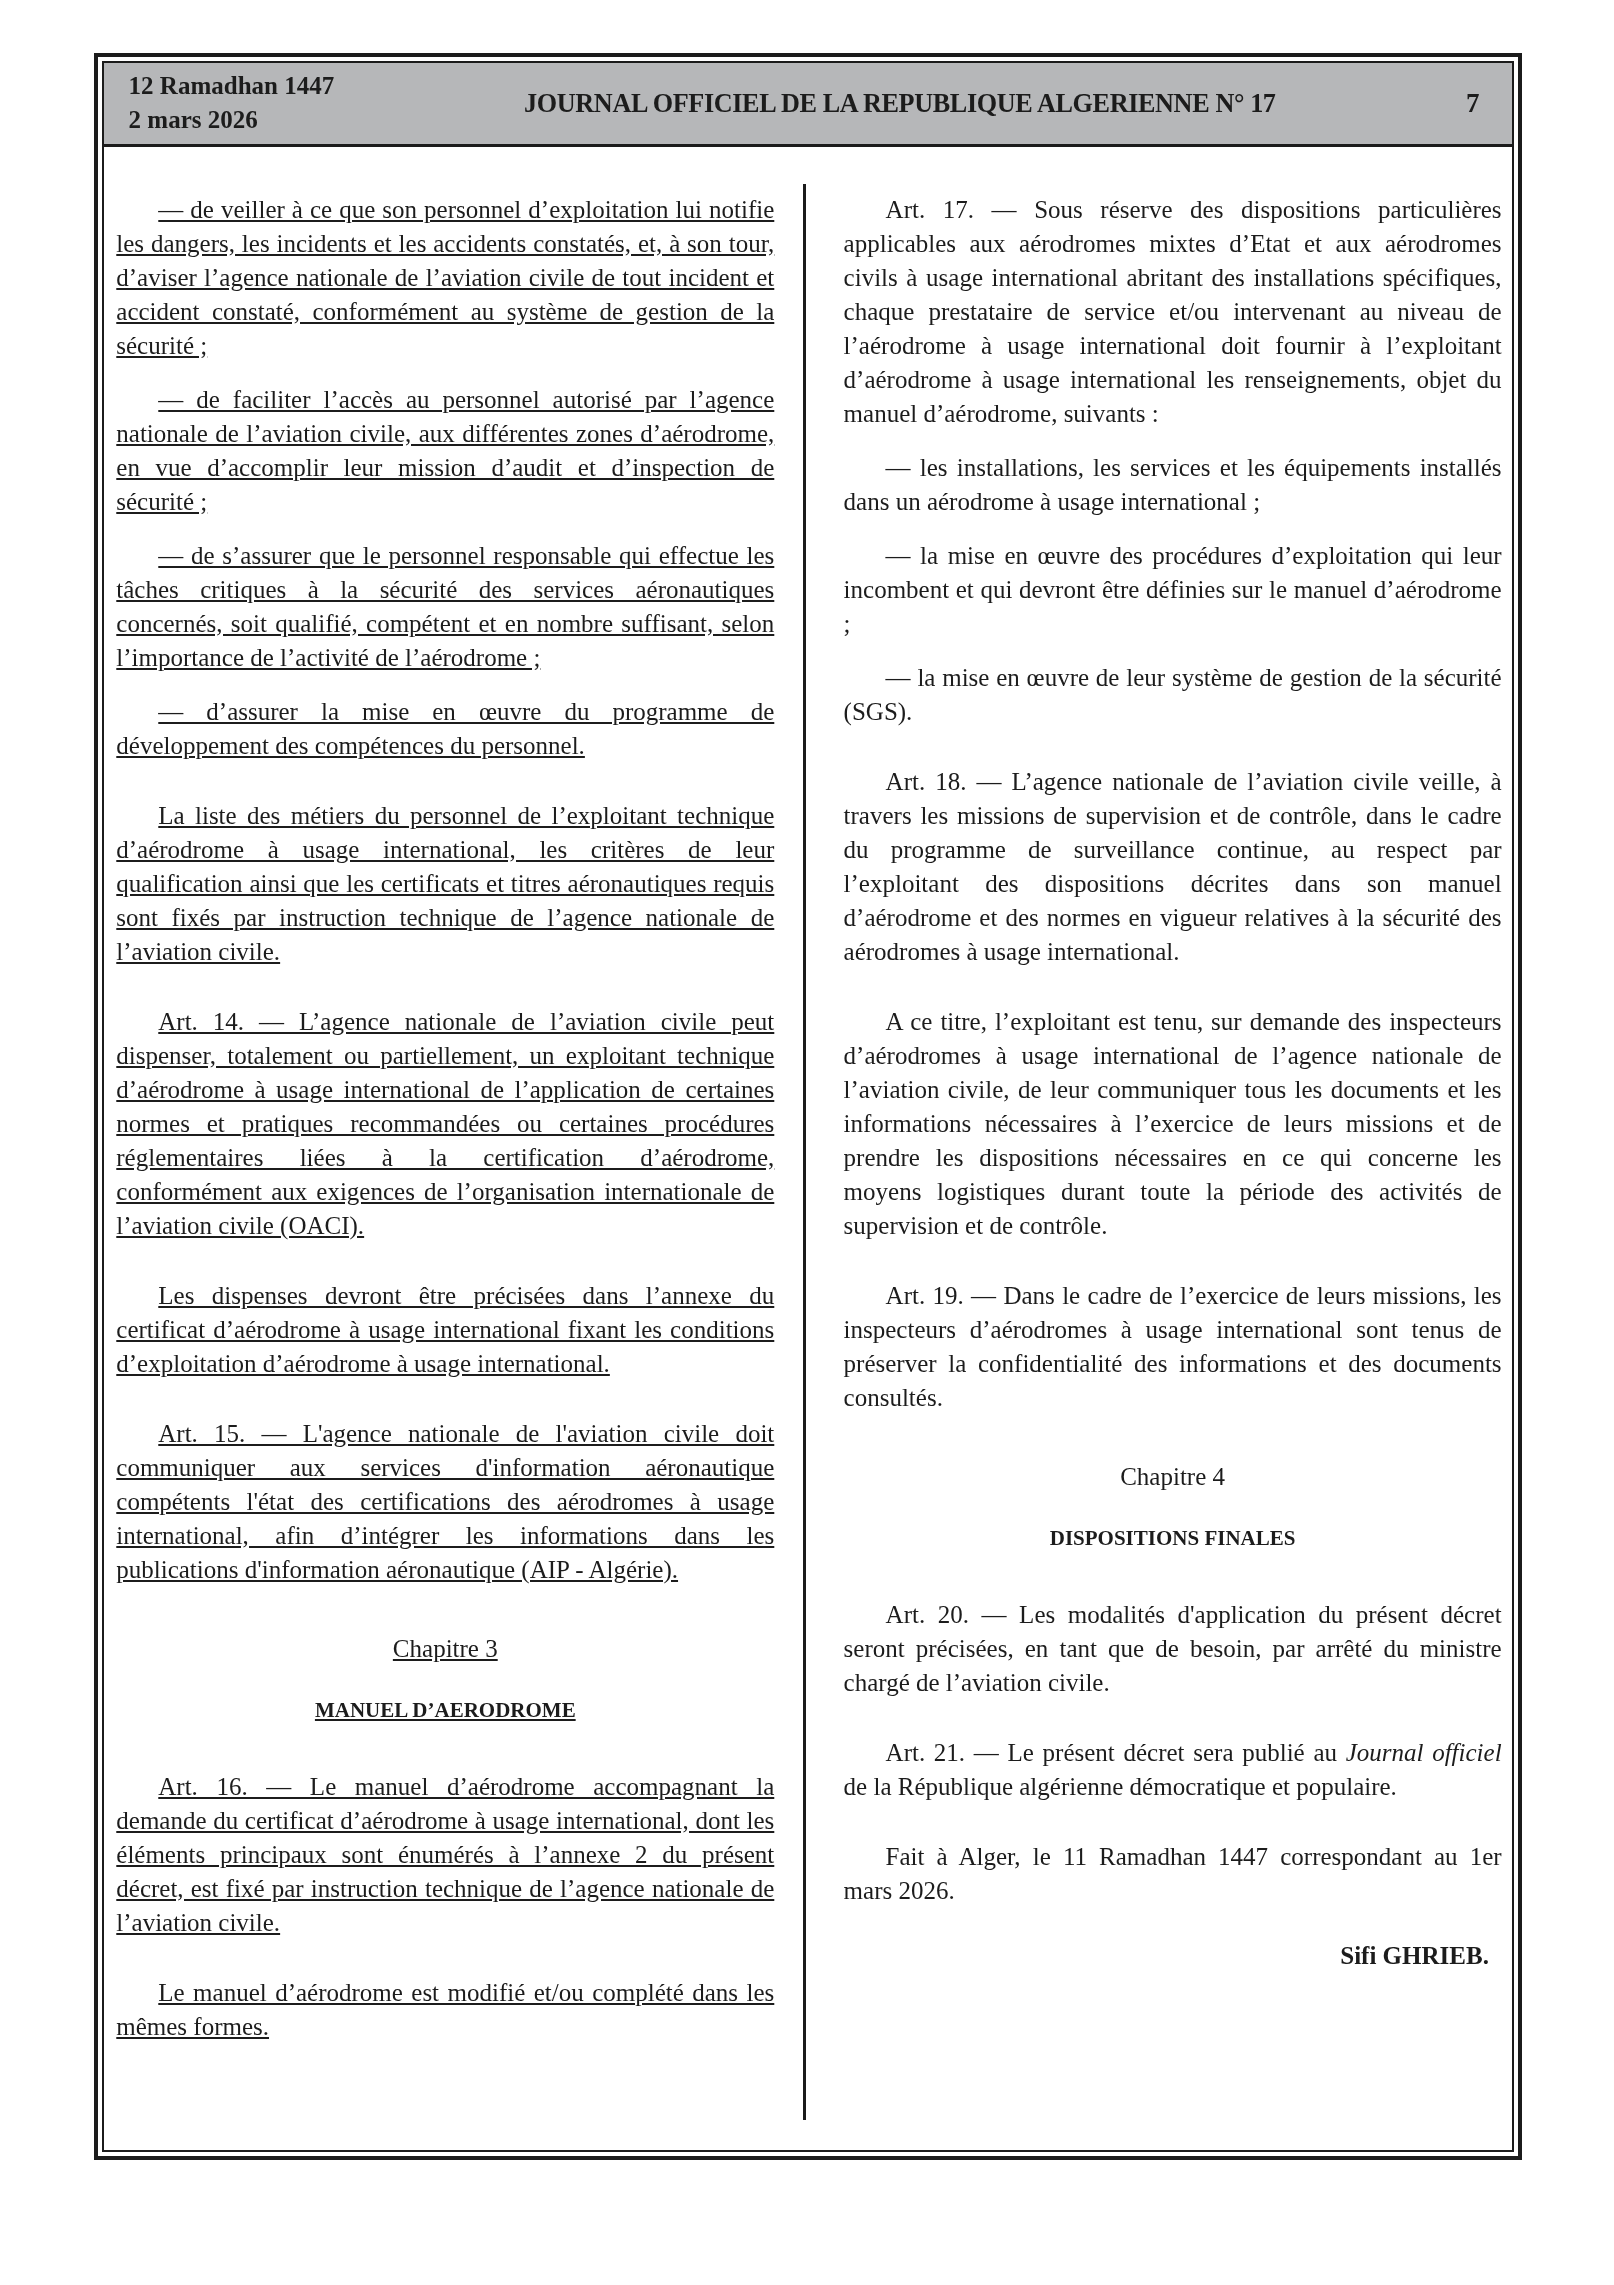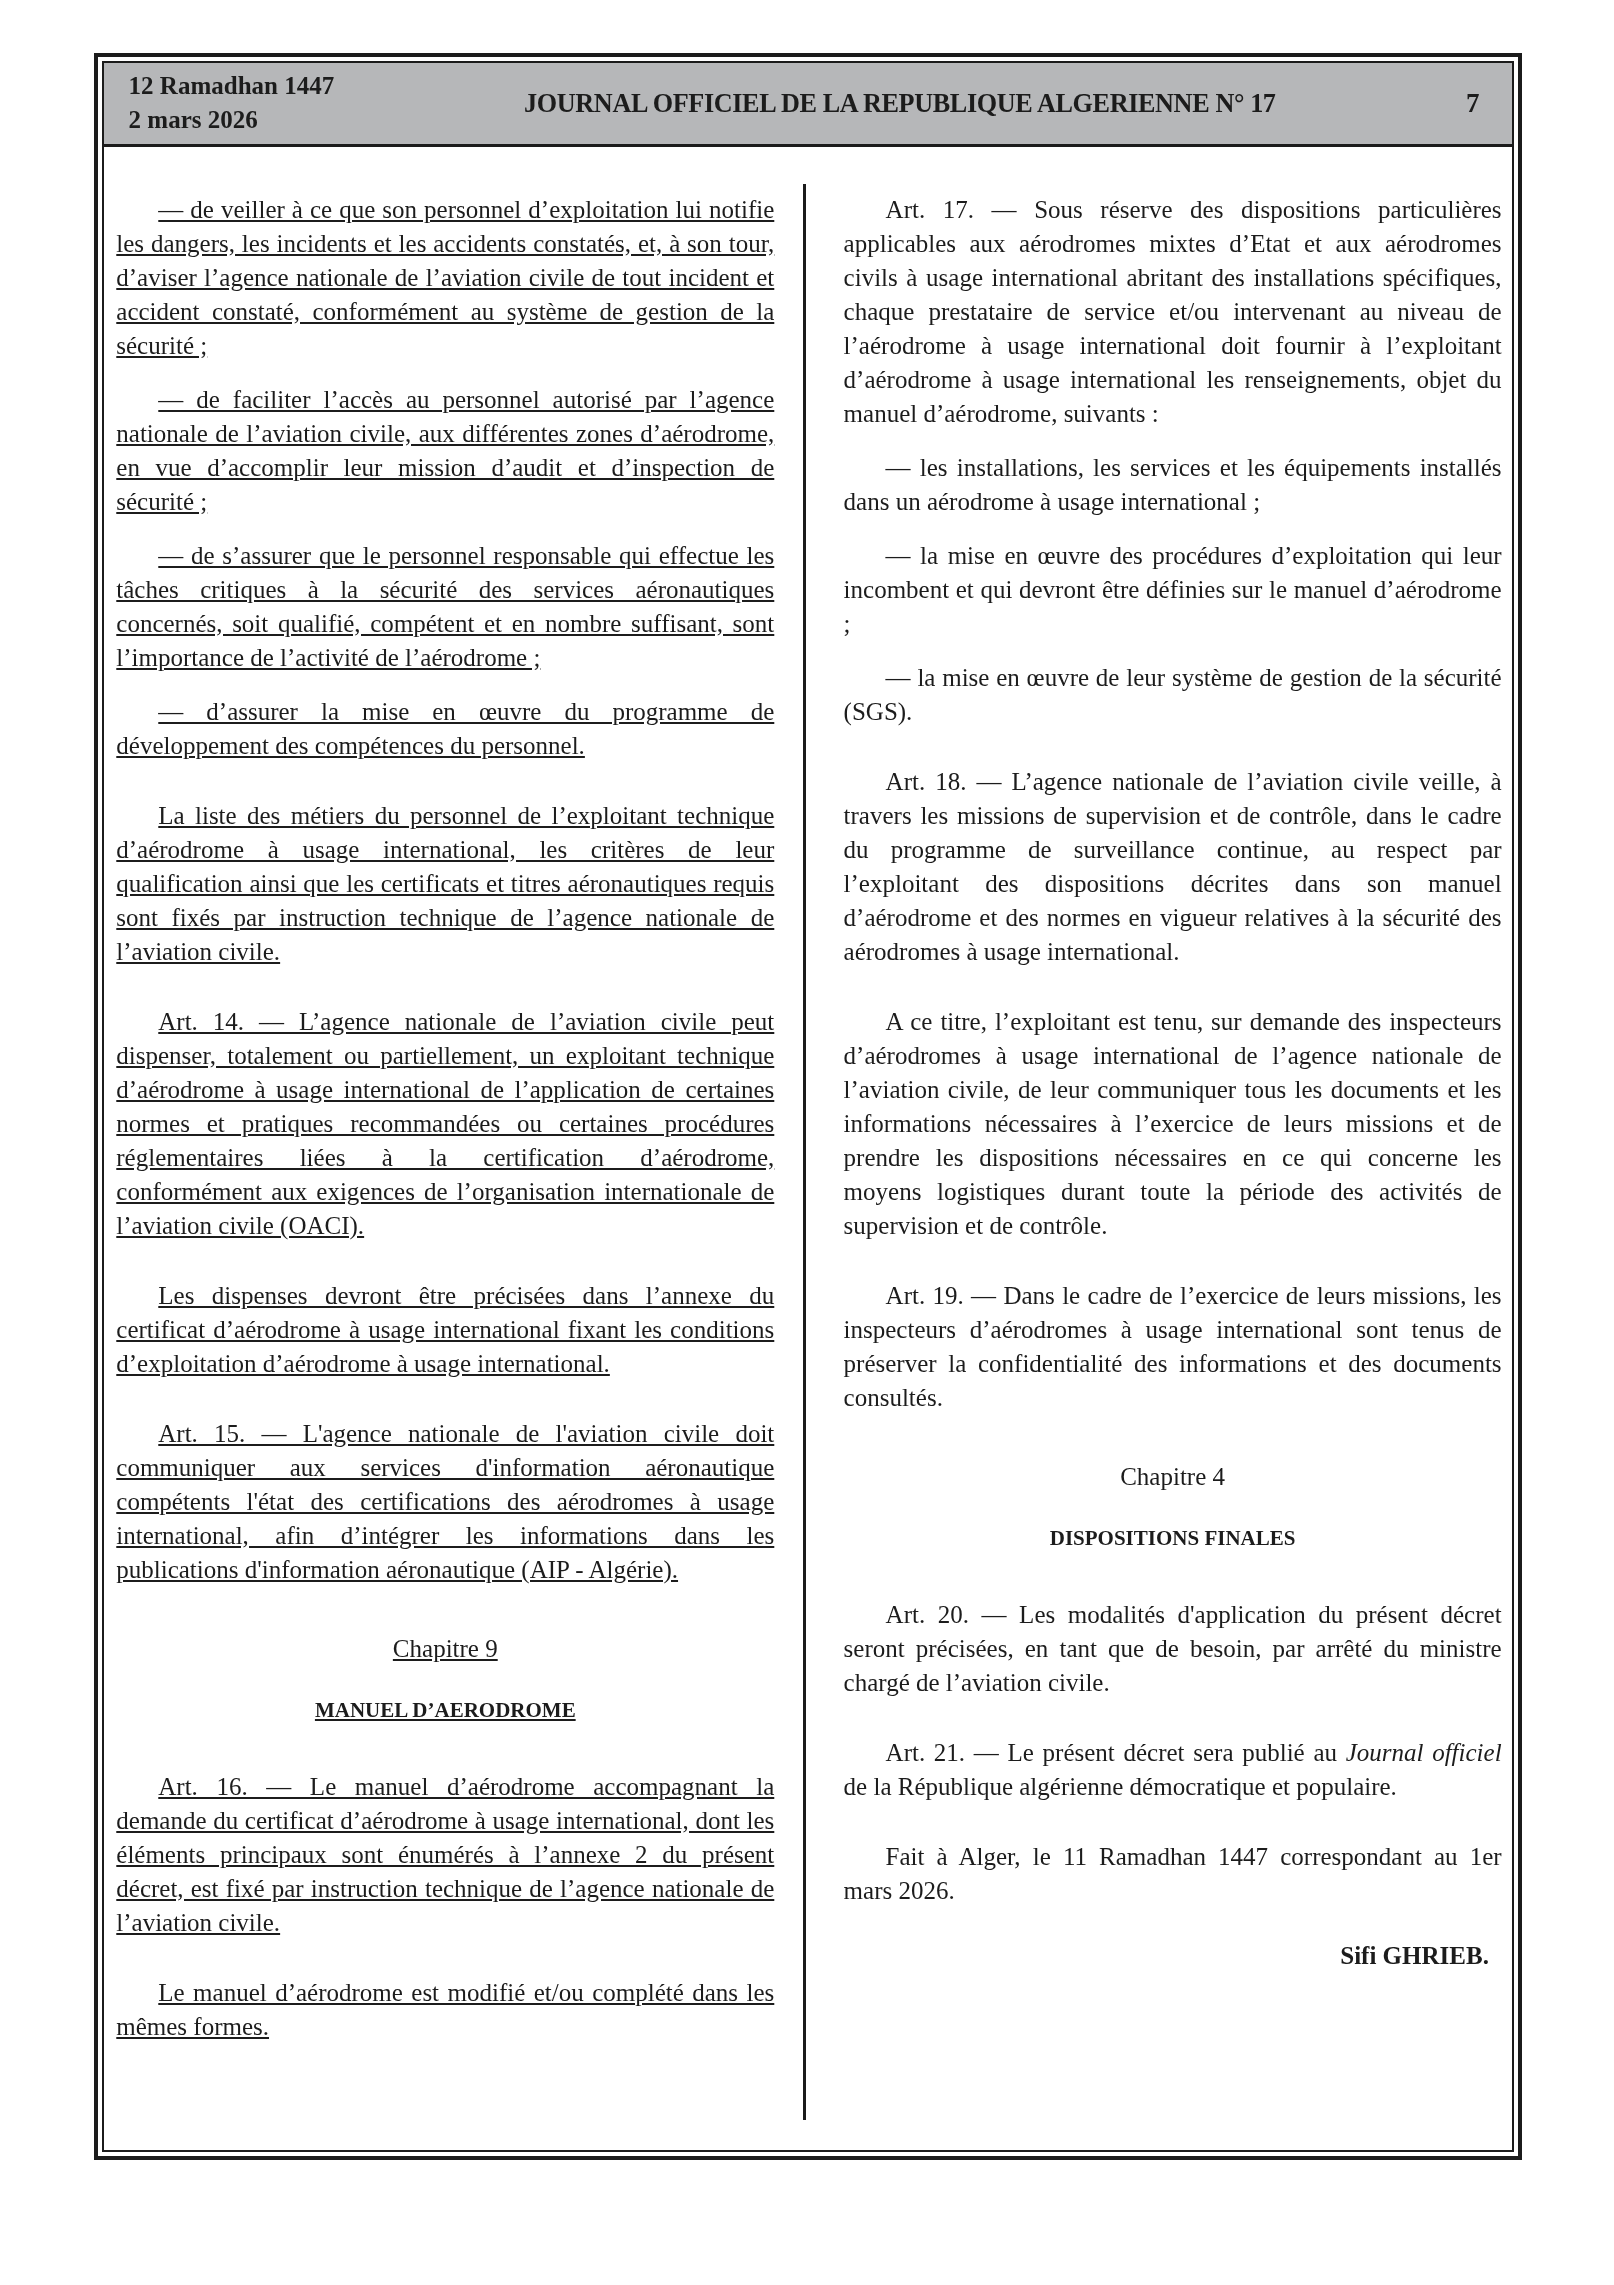--- a/index.html
+++ b/index.html
@@ -120,27 +120,27 @@
       </div>
       <div class="m-title">JOURNAL OFFICIEL DE LA REPUBLIQUE ALGERIENNE N° 17</div>
       <div class="pageno">7</div>
     </div>
 
     <div class="divider"></div>
 
     <div class="col col-left" id="col-left">
         <div class="para dash"><span>— de veiller à ce que son personnel d’exploitation lui notifie les dangers, les incidents et les accidents constatés, et, à son tour, d’aviser l’agence nationale de l’aviation civile de tout incident et accident constaté, conformément au système de gestion de la sécurité ;</span></div>
         <div class="para dash"><span>— de faciliter l’accès au personnel autorisé par l’agence nationale de l’aviation civile, aux différentes zones d’aérodrome, en vue d’accomplir leur mission d’audit et d’inspection de sécurité ;</span></div>
-        <div class="para dash"><span>— de s’assurer que le personnel responsable qui effectue les tâches critiques à la sécurité des services aéronautiques concernés, soit qualifié, compétent et en nombre suffisant, sont l’importance de l’activité de l’aérodrome ;</span></div>
+        <div class="para dash"><span>— de s’assurer que le personnel responsable qui effectue les tâches critiques à la sécurité des services aéronautiques concernés, soit qualifié, compétent et en nombre suffisant, selon l’importance de l’activité de l’aérodrome ;</span></div>
         <div class="para dash"><span>— d’assurer la mise en œuvre du programme de développement des compétences du personnel.</span></div>
         <div class="para"><span>La liste des métiers du personnel de l’exploitant technique d’aérodrome à usage international, les critères de leur qualification ainsi que les certificats et titres aéronautiques requis sont fixés par instruction technique de l’agence nationale de l’aviation civile.</span></div>
         <div class="para art"><span>Art. 14. — L’agence nationale de l’aviation civile peut dispenser, totalement ou partiellement, un exploitant technique d’aérodrome à usage international de l’application de certaines normes et pratiques recommandées ou certaines procédures réglementaires liées à la certification d’aérodrome, conformément aux exigences de l’organisation internationale de l’aviation civile (OACI).</span></div>
         <div class="para"><span>Les dispenses devront être précisées dans l’annexe du certificat d’aérodrome à usage international fixant les conditions d’exploitation d’aérodrome à usage international.</span></div>
         <div class="para art"><span>Art. 15. — L'agence nationale de l'aviation civile doit communiquer aux services d'information aéronautique compétents l'état des certifications des aérodromes à usage international, afin d’intégrer les informations dans les publications d'information aéronautique (AIP - Algérie).</span></div>
-        <div class="chapitre"><span>Chapitre 9</span></div>
+        <div class="chapitre"><span>Chapitre 3</span></div>
         <div class="sec-title"><span>MANUEL D’AERODROME</span></div>
         <div class="para art"><span>Art. 16. — Le manuel d’aérodrome accompagnant la demande du certificat d’aérodrome à usage international, dont les éléments principaux sont énumérés à l’annexe 2 du présent décret, est fixé par instruction technique de l’agence nationale de l’aviation civile.</span></div>
         <div class="para"><span>Le manuel d’aérodrome est modifié et/ou complété dans les mêmes formes.</span></div>
       </div>
     <div class="col col-right" id="col-right">
         <div class="para art"><span>Art. 17. — Sous réserve des dispositions particulières applicables aux aérodromes mixtes d’Etat et aux aérodromes civils à usage international abritant des installations spécifiques, chaque prestataire de service et/ou intervenant au niveau de l’aérodrome à usage international doit fournir à l’exploitant d’aérodrome à usage international les renseignements, objet du manuel d’aérodrome, suivants :</span></div>
         <div class="para dash"><span>— les installations, les services et les équipements installés dans un aérodrome à usage international ;</span></div>
         <div class="para dash"><span>— la mise en œuvre des procédures d’exploitation qui leur incombent et qui devront être définies sur le manuel d’aérodrome ;</span></div>
         <div class="para dash"><span>— la mise en œuvre de leur système de gestion de la sécurité (SGS).</span></div>
         <div class="para art"><span>Art. 18. — L’agence nationale de l’aviation civile veille, à travers les missions de supervision et de contrôle, dans le cadre du programme de surveillance continue, au respect par l’exploitant des dispositions décrites dans son manuel d’aérodrome et des normes en vigueur relatives à la sécurité des aérodromes à usage international.</span></div>

